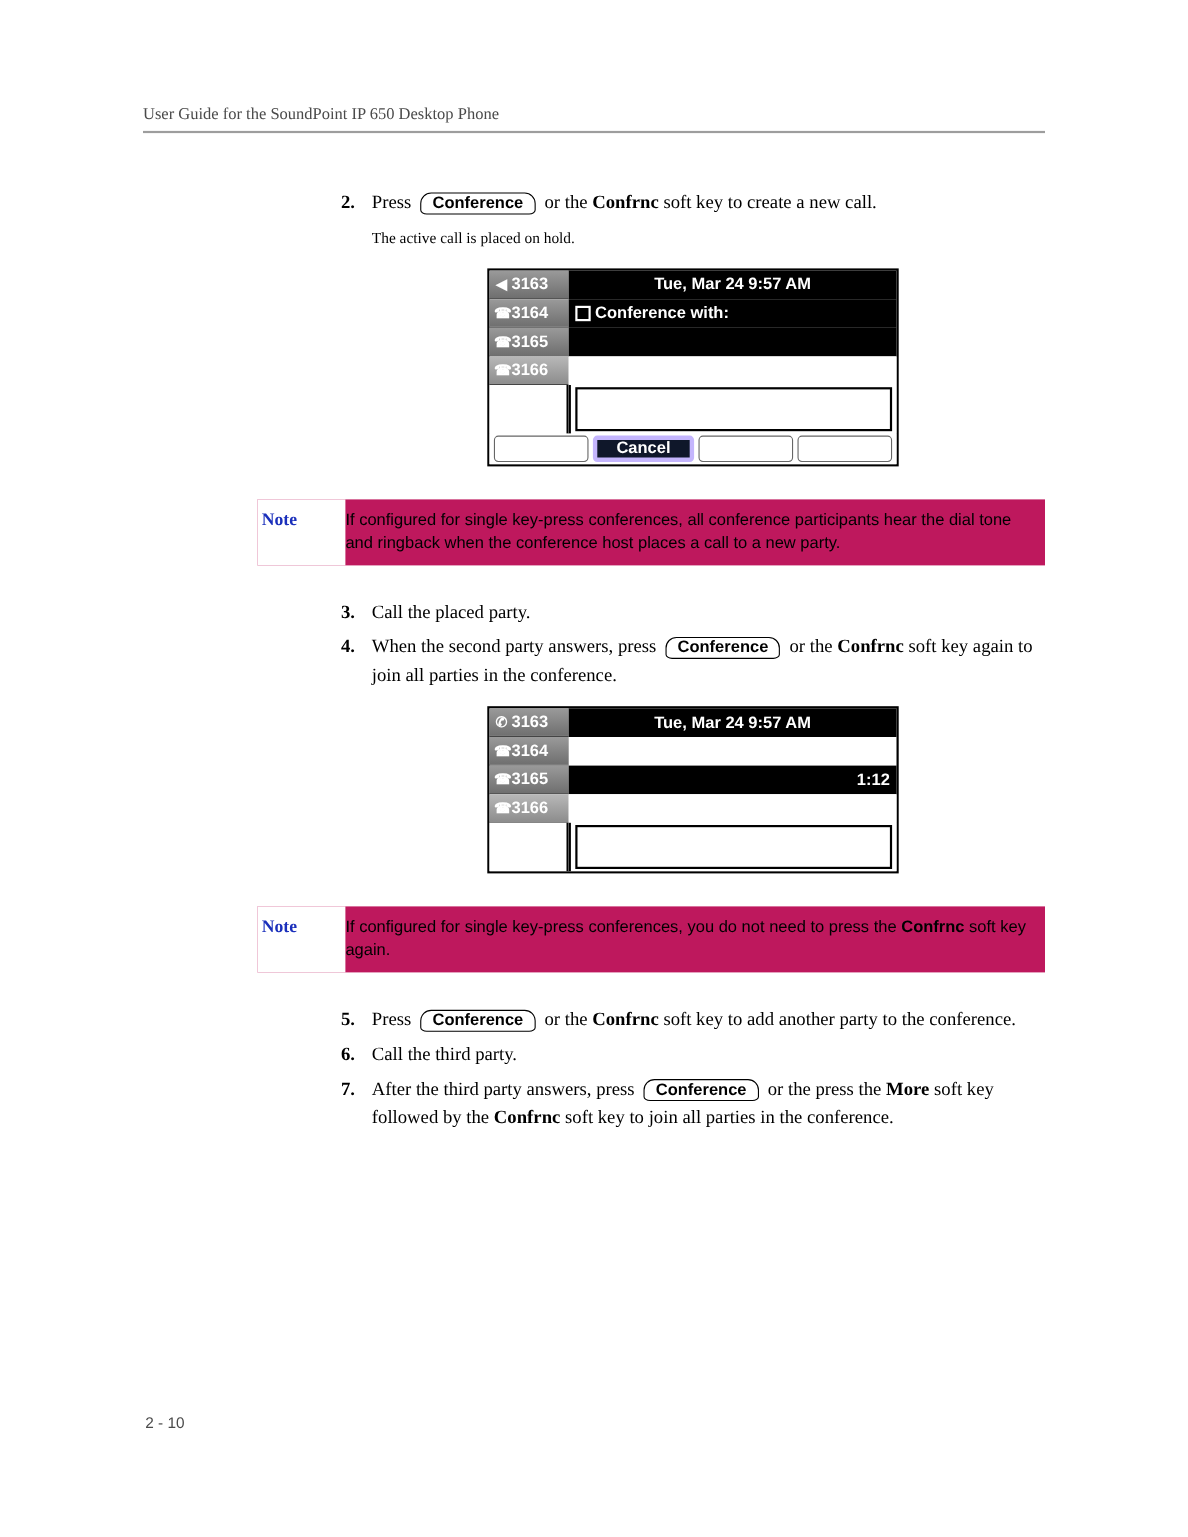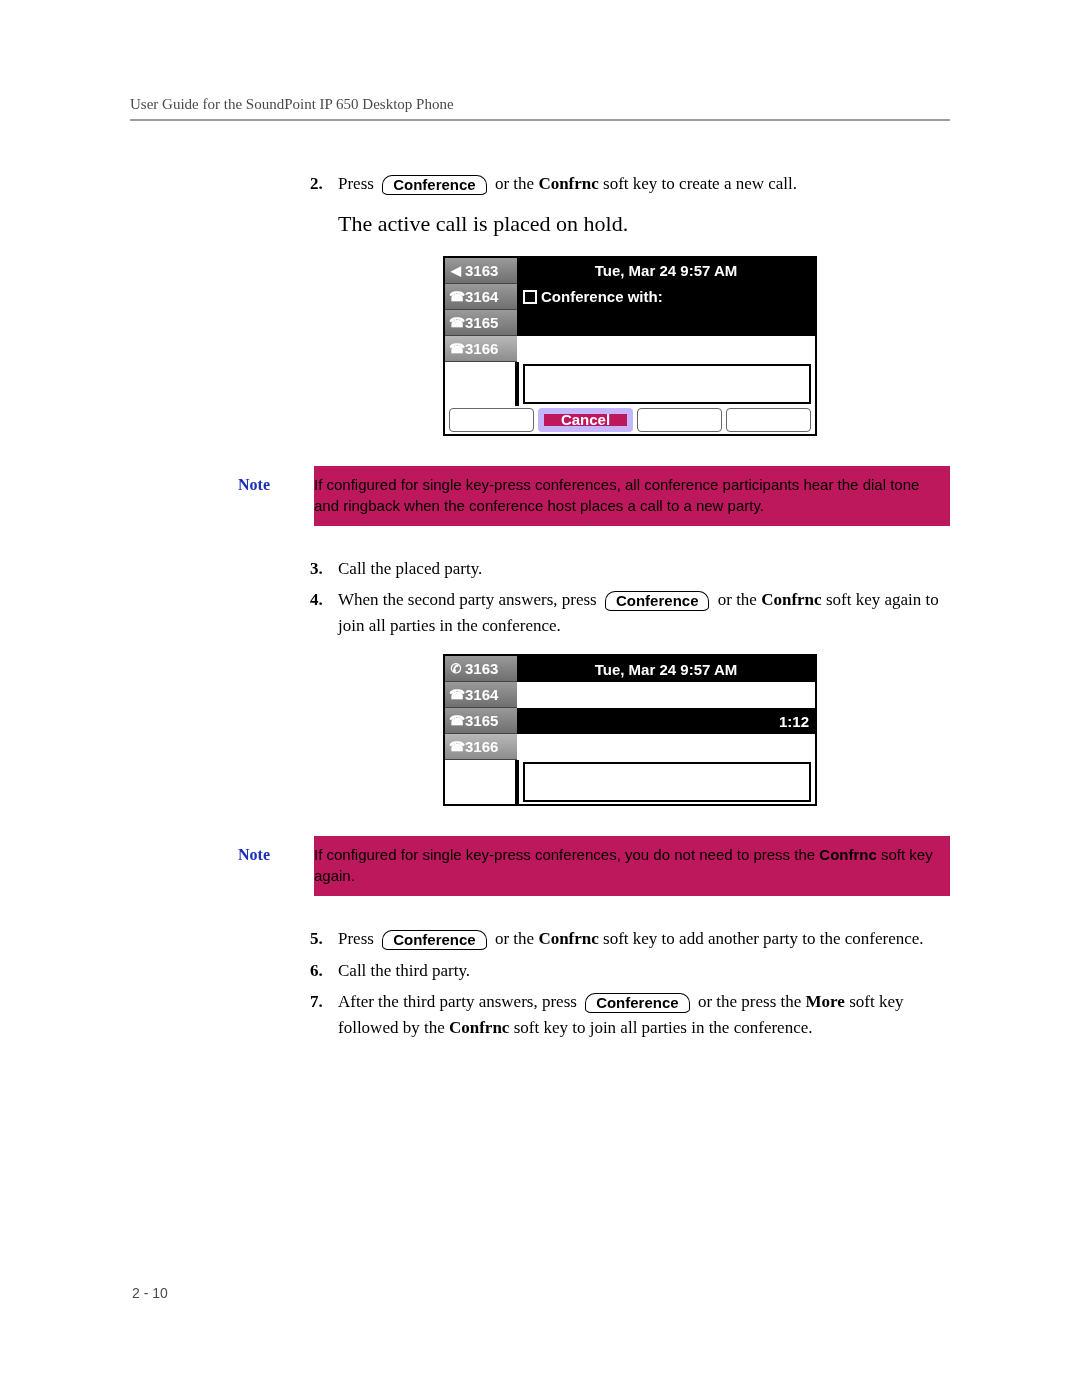--- a/index.html
+++ b/index.html
@@ -44,21 +44,21 @@
   }
   ol.steps > li .num {
     position: absolute;
     left: 0;
     top: 0;
     font-weight: bold;
   }
   .sub {
     margin-top: 10px;
     padding-left: 28px;
-    font-size: 22px;
+    font-size: 14px;
   }
   .button-key {
     display: inline-block;
     border: 1.5px solid #000;
     border-radius: 10px 10px 6px 6px / 50% 50% 20% 20%;
     padding: 1px 10px 2px 10px;
     font-family: Arial, Helvetica, sans-serif;
     font-weight: bold;
     font-size: 15px;
     line-height: 1;
@@ -158,28 +158,28 @@
     display: flex;
     height: 28px;
     background: #000;
     align-items: stretch;
     justify-content: center;
     gap: 4px;
     padding: 0 4px;
   }
   .softkey {
     flex: 1;
-    background: #be185d;
+    background: #0f172a;
     color: #fff;
     font-weight: bold;
     font-size: 15px;
     display: flex;
     align-items: center;
     justify-content: center;
-    border: 6px solid #c4b5fd;
+    border: 4px solid #c4b5fd;
     border-radius: 4px;
     margin: 2px 0;
   }
   .softkey.blank {
     background: #fff;
     border: 1px solid #666;
   }
   .spacer-row .body-col {
     flex: 1;
     background: #fff;

